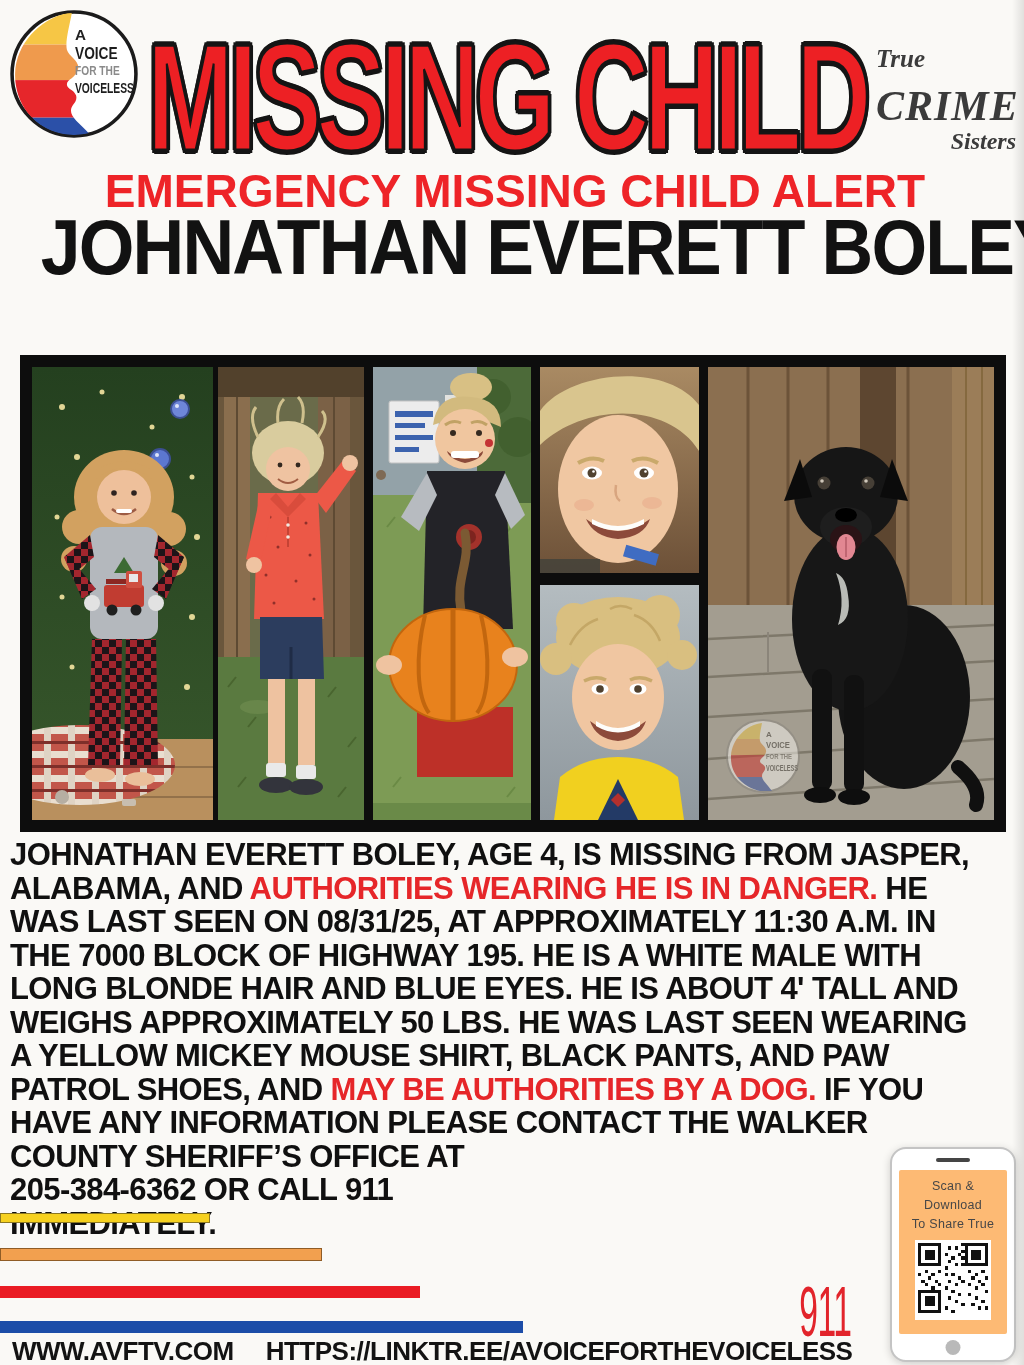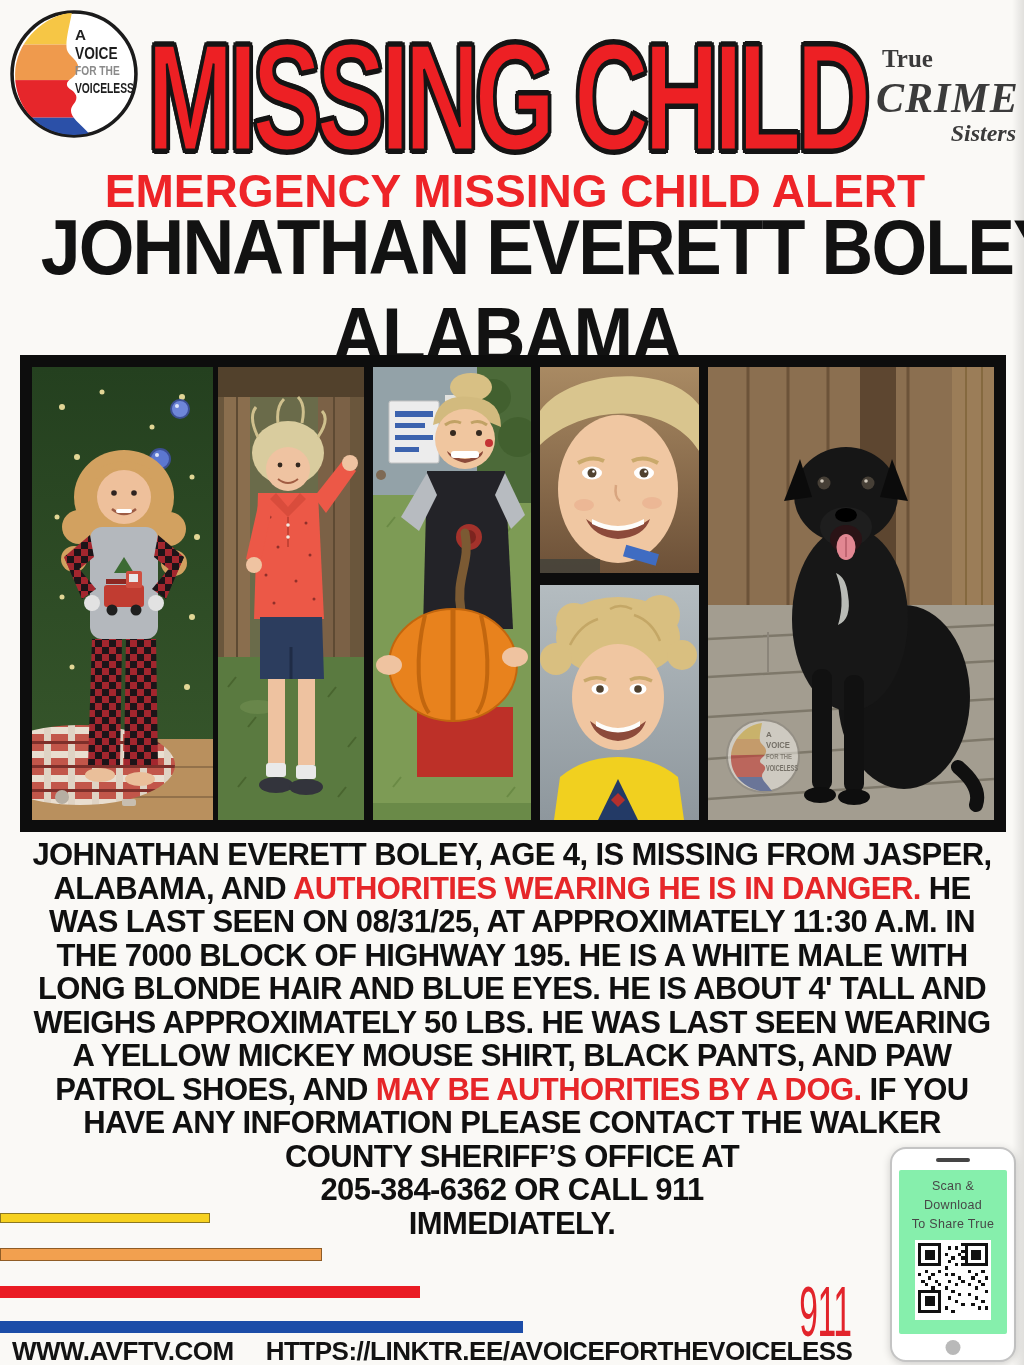--- a/index.html
+++ b/index.html
@@ -9,59 +9,59 @@
 
   
   .logo{position:absolute;left:8px;top:8px;width:132px;height:132px;}
   .title-row{position:absolute;left:0;top:10px;width:1014px;height:150px;display:flex;justify-content:center;}
   .title{font-size:152px;font-weight:bold;letter-spacing:-7px;color:#ed2024;--sx:.68;
          -webkit-text-stroke:3px #151515;
          text-shadow:-3px -3px 0 #151515,3px -3px 0 #151515,-3px 3px 0 #151515,3px 3px 0 #151515,
                      0 -4px 0 #151515,0 4px 0 #151515,-4px 0 0 #151515,4px 0 0 #151515;}
   .truecrime{position:absolute;left:876px;top:46px;width:140px;color:#3b3b3b;
              font-family:"Liberation Serif","DejaVu Serif",serif;line-height:1;}
-  .tc-true{font-weight:bold;font-size:25px;margin-left:6px;}
-  .tc-crime{font-style:italic;font-weight:bold;font-size:42px;letter-spacing:1px;margin-top:6px;}
+  .tc-true{font-style:italic;font-weight:bold;font-size:25px;margin-left:0;}
+  .tc-crime{font-style:italic;font-weight:bold;font-size:42px;letter-spacing:1px;margin-top:14px;}
   .tc-sisters{font-style:italic;font-weight:bold;font-size:24px;text-align:right;margin-top:2px;}
 
   .alert{position:absolute;left:8px;top:164px;width:1014px;text-align:center;
          font-size:46px;font-weight:bold;color:#ee2428;letter-spacing:0;}
   .name{position:absolute;left:0;top:214px;width:1014px;text-align:center;color:#121212;line-height:66px;}
   .name-line{font-size:77px;font-weight:bold;letter-spacing:-2px;--sx:.93;}
 
   
   .collage{position:absolute;left:20px;top:355px;width:986px;height:477px;background:#0d0d0d;}
   .collage svg{position:absolute;display:block;}
   .p1{left:12px;top:12px;}
   .p2{left:198px;top:12px;}
   .p3{left:353px;top:12px;}
   .p4a{left:520px;top:12px;}
   .p4b{left:520px;top:230px;}
   .p5{left:688px;top:12px;}
 
   
-  .desc{position:absolute;left:10px;top:838px;width:1004px;margin:0;text-align:center;
+  .desc{position:absolute;left:10px;top:838px;width:1004px;margin:0;text-align:left;
         white-space:pre-line;font-size:31px;line-height:33.5px;font-weight:bold;color:#101010;letter-spacing:-.6px;}
   .desc .red{color:#e62629;}
 
   
   .bar{position:absolute;left:0;box-sizing:border-box;}
   .bar-yellow{top:1213px;width:210px;height:10px;background:#f6d11f;border:1.5px solid #8c7820;}
   .bar-orange{top:1248px;width:322px;height:13px;background:#f2a04f;border:1.5px solid #8f5c26;}
   .bar-red{top:1286px;width:420px;height:12px;background:#ea1c24;}
   .bar-blue{top:1321px;width:523px;height:12px;background:#1c4da8;}
 
   .nine11{position:absolute;left:770px;top:1272px;width:110px;text-align:center;
           font-size:70px;font-weight:normal;color:#e2242b;letter-spacing:-1px;--sx:.48;}
 
   
   .phone{position:absolute;left:890px;top:1147px;width:122px;height:211px;background:#fff;
          border:2px solid #c4c4c4;border-radius:16px;box-shadow:0 2px 8px rgba(0,0,0,.18);}
   .speaker{position:absolute;left:50%;top:9px;transform:translateX(-50%);width:34px;height:4px;background:#454545;border-radius:2px;}
-  .screen{position:absolute;left:7px;right:7px;top:21px;bottom:26px;background:#86efac;border-radius:2px;overflow:hidden;}
+  .screen{position:absolute;left:7px;right:7px;top:21px;bottom:26px;background:#fdba74;border-radius:2px;overflow:hidden;}
   .screen-text{margin-top:7px;text-align:center;font-size:12.5px;line-height:19px;color:#474747;letter-spacing:.3px;}
   .qr-wrap{position:absolute;left:50%;top:70px;transform:translateX(-50%);background:#fff;padding:3px;}
   .home-btn{position:absolute;left:50%;bottom:5px;transform:translateX(-50%);width:15px;height:15px;background:#b9b9b9;border-radius:50%;}
 
   
   .footer{position:absolute;left:12px;top:1336px;display:flex;gap:32px;
           font-size:26px;font-weight:bold;color:#131313;letter-spacing:-.5px;}
 
   .edge-right{position:absolute;right:0;top:0;width:12px;height:100%;
               background:linear-gradient(to right,rgba(0,0,0,0),rgba(0,0,0,.10));pointer-events:none;}
@@ -102,21 +102,20 @@
   <div class="truecrime">
     <div class="tc-true">True</div>
     <div class="tc-crime">CRIME</div>
     <div class="tc-sisters">Sisters</div>
   </div>
 
   <div class="alert">EMERGENCY MISSING CHILD ALERT</div>
 
   <div class="name">
     <div><span class="name-line t-cond">JOHNATHAN EVERETT BOLEY, 4</span></div>
-    <div><span class="name-line t-cond">ALABAMA</span></div>
   </div>
 
   <div class="collage">
 
     <svg class="p1" width="181" height="453" viewBox="0 0 181 453">
       <defs>
         <linearGradient id="p1bg" x1="0" y1="0" x2="0" y2="1">
           <stop offset="0" stop-color="#24401f"></stop>
             <stop offset="1" stop-color="#38582c"></stop>
         </linearGradient>

